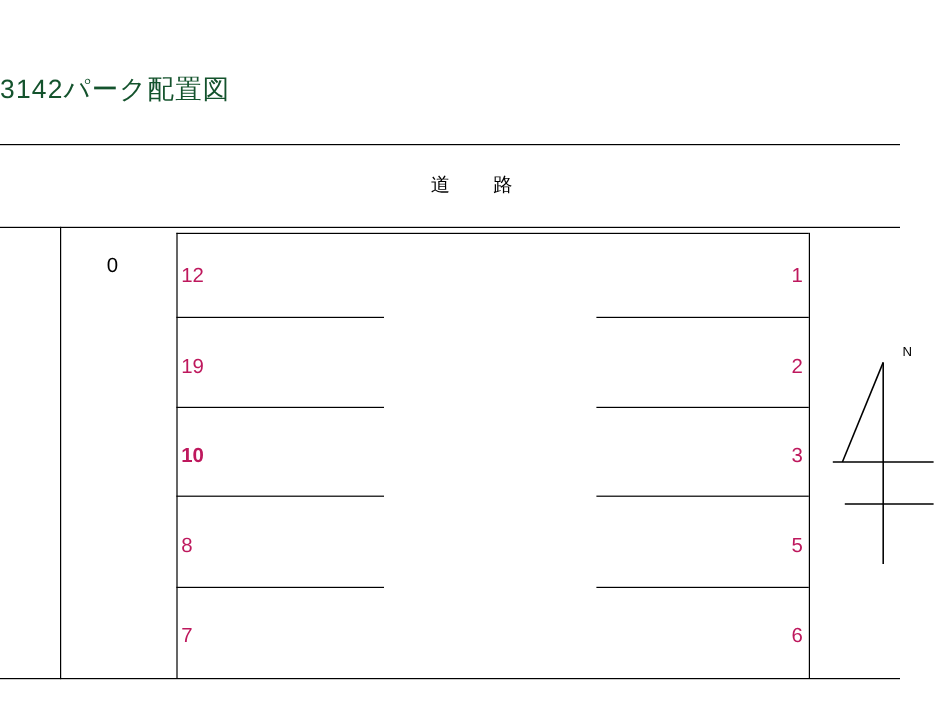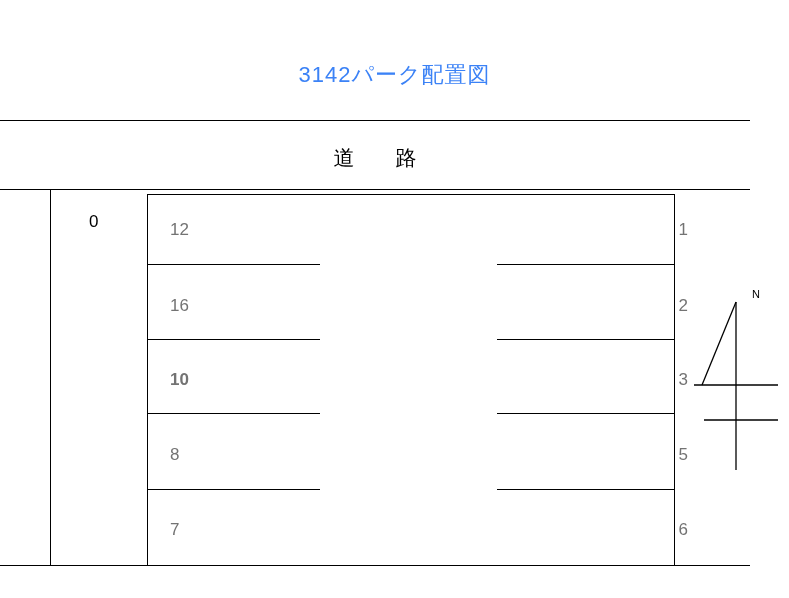--- a/index.html
+++ b/index.html
@@ -16,52 +16,50 @@
     width: 789px;
     height: 598px;
     background: #ffffff;
     overflow: hidden;
   }
   .title {
     position: absolute;
     left: 0;
     top: 60px;
     width: 789px;
-    text-align: center;
     font-size: 22px;
     letter-spacing: 1px;
-    color: #3b82f6;
+    color: #14532d;
   }
   .road-label {
     position: absolute;
-    left: 0;
+    left: 18px;
     top: 144px;
     width: 760px;
     text-align: center;
-    font-size: 21px;
+    font-size: 16px;
     letter-spacing: 10px;
     color: #000;
   }
   
   .hline {
     position: absolute;
     height: 0;
     border-top: 1px solid #000;
   }
   .vline {
     position: absolute;
     width: 0;
     border-left: 1px solid #000;
   }
   .stall-num {
     position: absolute;
     font-size: 17px;
-    color: #737373;
+    color: #be185d;
     line-height: 1;
-    margin-left: 19px;
   }
   .left-col-label {
     position: absolute;
     font-size: 17px;
     color: #000;
   }
   .compass {
     position: absolute;
     left: 690px;
     top: 280px;
@@ -104,21 +102,21 @@
   <div class="hline" style="left:147px; top:489px; width:173px;"></div>
 
   <div class="hline" style="left:497px; top:264px; width:177px;"></div>
   <div class="hline" style="left:497px; top:339px; width:177px;"></div>
   <div class="hline" style="left:497px; top:413px; width:177px;"></div>
   <div class="hline" style="left:497px; top:489px; width:177px;"></div>
 
   <div class="left-col-label" style="left:89px; top:212px;">0</div>
 
   <div class="stall-num" style="left:151px; top:221px;">12</div>
-  <div class="stall-num" style="left:151px; top:297px;">16</div>
+  <div class="stall-num" style="left:151px; top:297px;">19</div>
   <div class="stall-num" style="left:151px; top:371px;font-weight:bold;">10</div>
   <div class="stall-num" style="left:151px; top:446px;">8</div>
   <div class="stall-num" style="left:151px; top:521px;">7</div>
 
   <div class="stall-num" style="left:639px; top:221px; width:30px; text-align:right;">1</div>
   <div class="stall-num" style="left:639px; top:297px; width:30px; text-align:right;">2</div>
   <div class="stall-num" style="left:639px; top:371px; width:30px; text-align:right;">3</div>
   <div class="stall-num" style="left:639px; top:446px; width:30px; text-align:right;">5</div>
   <div class="stall-num" style="left:639px; top:521px; width:30px; text-align:right;">6</div>
 

